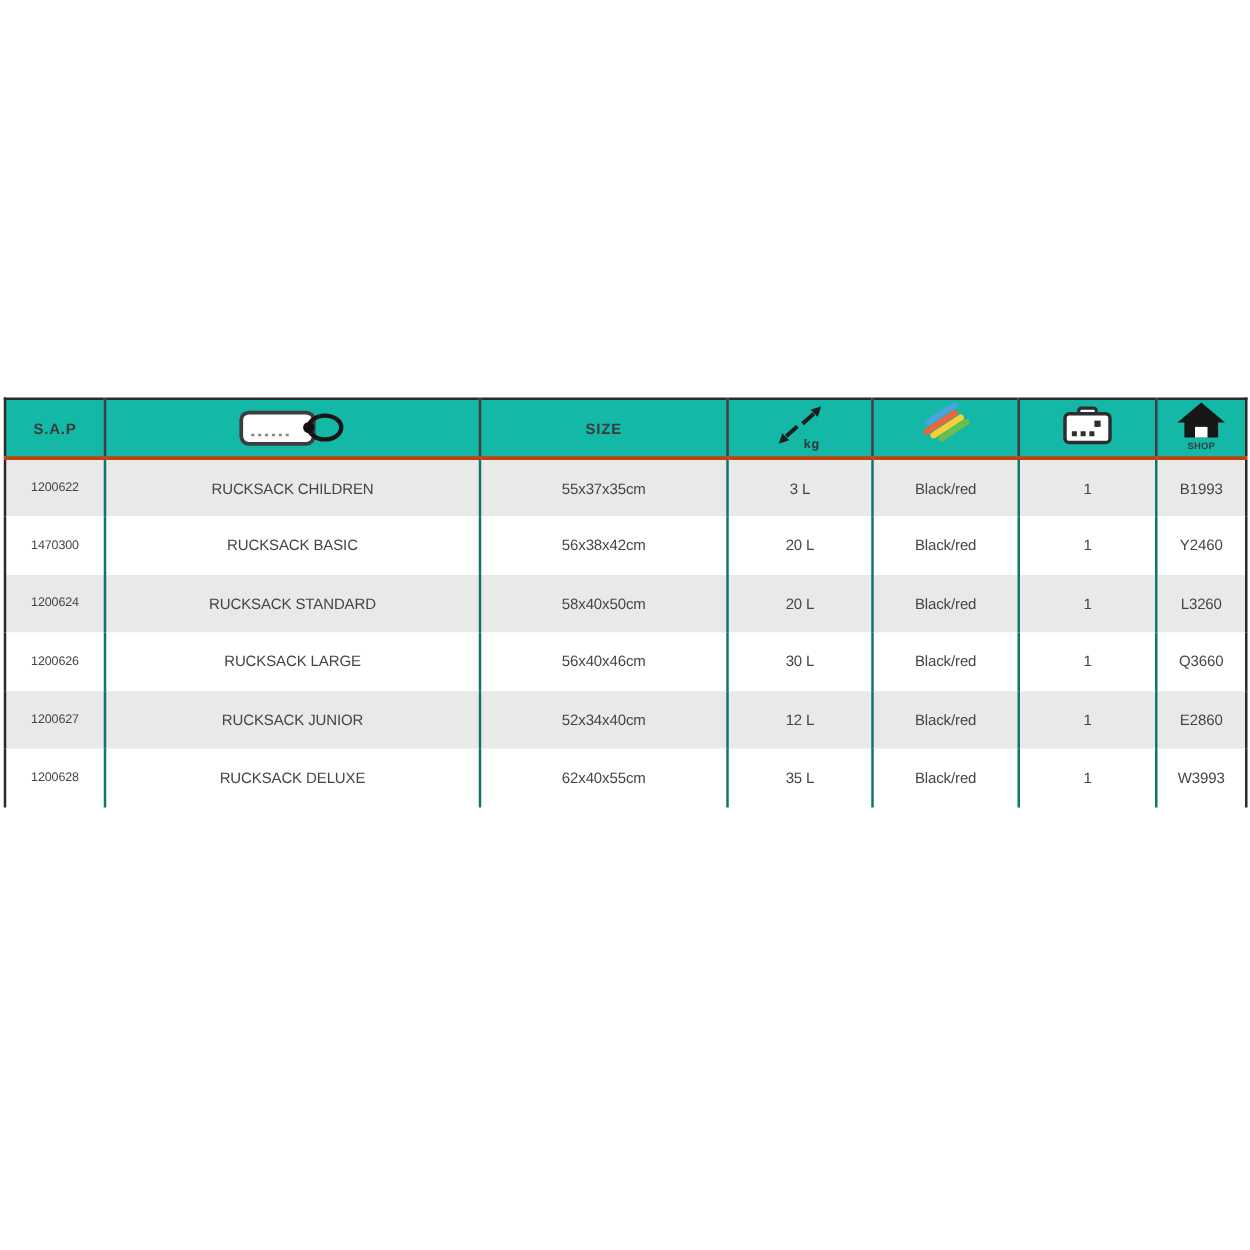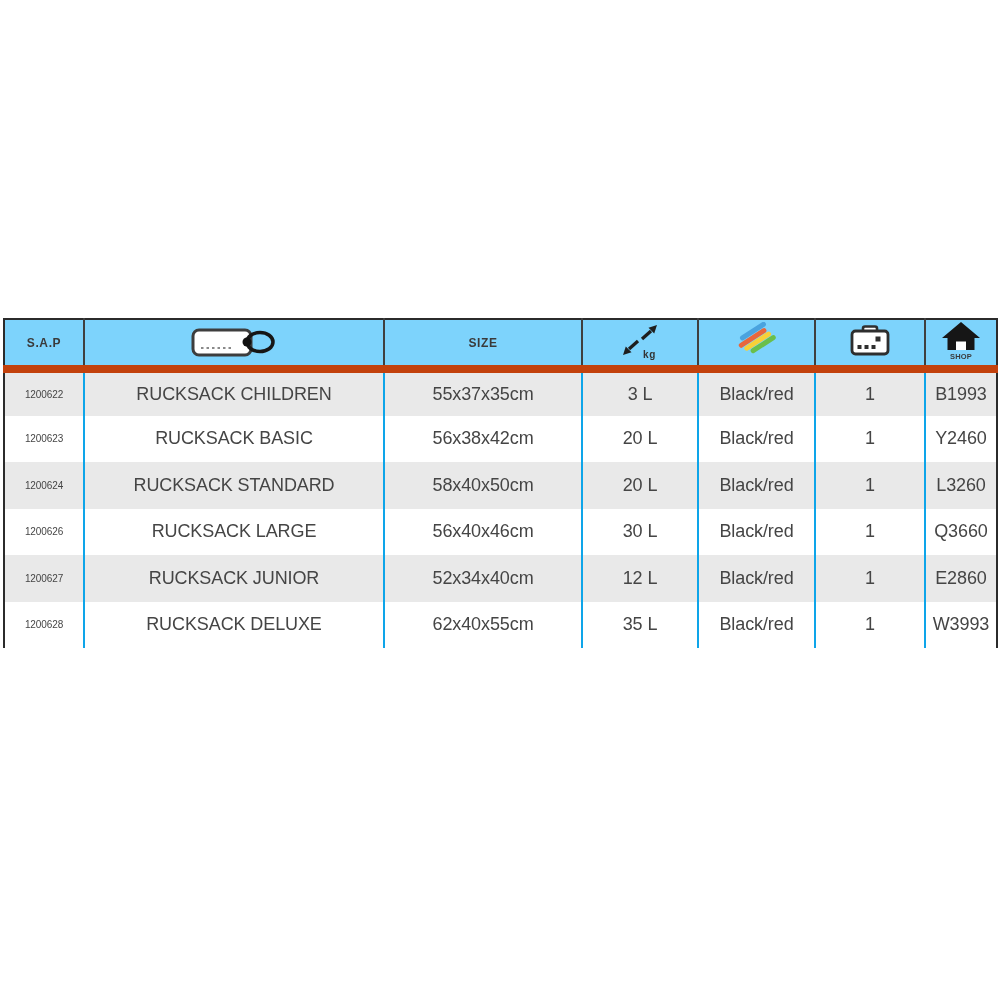--- a/index.html
+++ b/index.html
@@ -17,33 +17,33 @@
     width:993px;
     border-collapse:collapse;
     table-layout:fixed;
   }
   table.spec-table {
     border:2px solid #2b2b2b;
     border-bottom:none;
   }
   .spec-table th {
     height:46px;
-    background:#7dd3fc;
+    background:#14b8a6;
     border-left:2px solid #3f3f3f;
-    border-bottom:8px solid #c2410c;
+    border-bottom:3px solid #c2410c;
     text-align:center; vertical-align:middle;
     font-size:12px; font-weight:bold;
     color:#3a3a3a; letter-spacing:0.6px;
   }
   .spec-table th:first-child { border-left:none; }
   .spec-table td {
     height:46.5px;
-    border-left:2px solid #0ea5e9;
+    border-left:2px solid #0f766e;
     text-align:center; vertical-align:middle;
-    font-size:18px;
+    font-size:12px;
     color:#454545;
     letter-spacing:-0.1px;
   }
   .spec-table td:first-child { border-left:none; font-size:10px; }
   .spec-table tbody tr:nth-child(odd) td { background:#e9e9e9; }
   .spec-table tbody tr:nth-child(even) td { background:#ffffff; }
   .icon-wrap { display:inline-flex; align-items:center; justify-content:flex-end; line-height:0; }
   .kg-text { font-size:10px; font-weight:bold; fill:#333; }
   .shop-text { font-size:7.5px; font-weight:bold; fill:#3a3a3a; letter-spacing:0.2px; }
 </style>
@@ -130,21 +130,21 @@
       <tr>
         <td>1200622</td>
         <td>RUCKSACK CHILDREN</td>
         <td>55x37x35cm</td>
         <td>3 L</td>
         <td>Black/red</td>
         <td>1</td>
         <td>B1993</td>
       </tr>
       <tr>
-        <td>1200623</td>
+        <td>1470300</td>
         <td>RUCKSACK BASIC</td>
         <td>56x38x42cm</td>
         <td>20 L</td>
         <td>Black/red</td>
         <td>1</td>
         <td>Y2460</td>
       </tr>
       <tr>
         <td>1200624</td>
         <td>RUCKSACK STANDARD</td>

